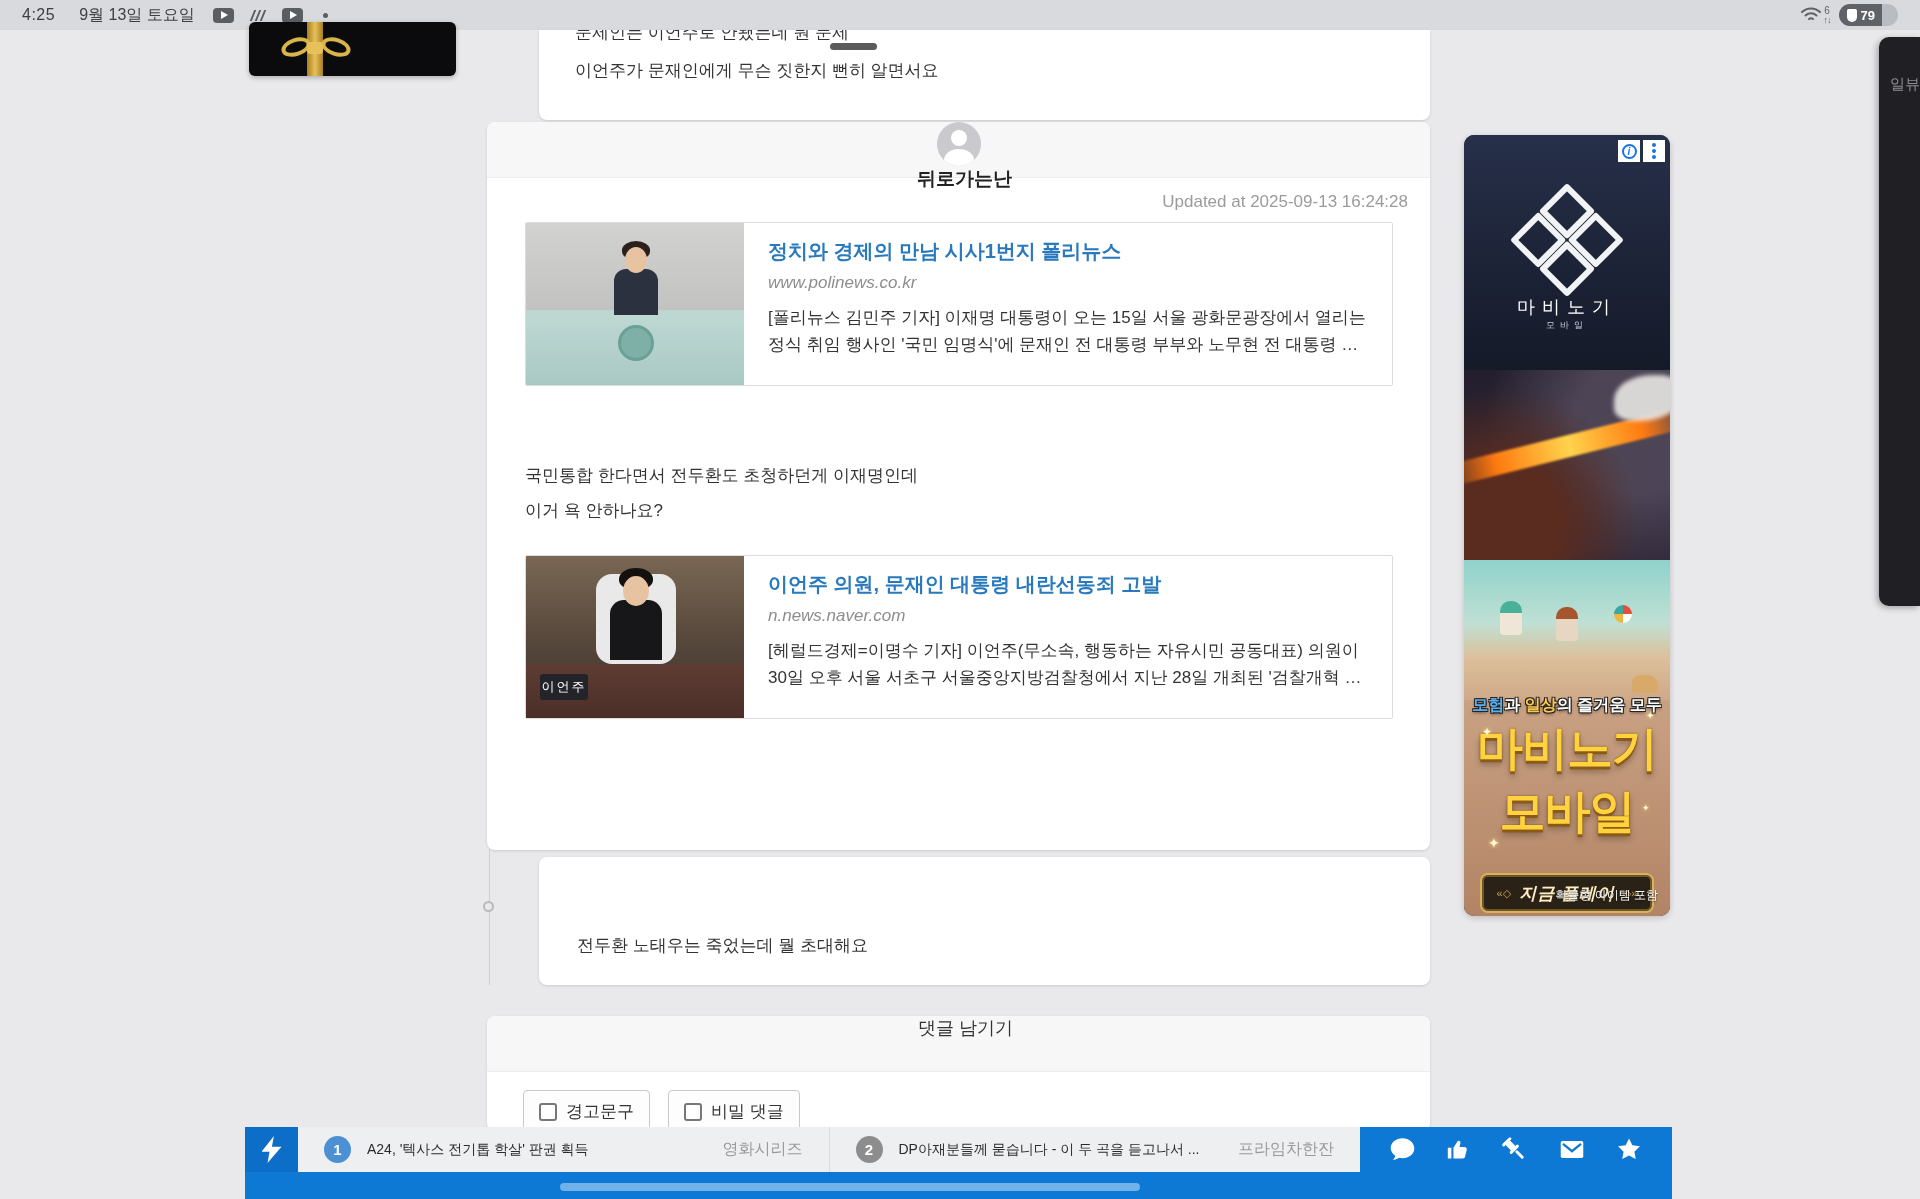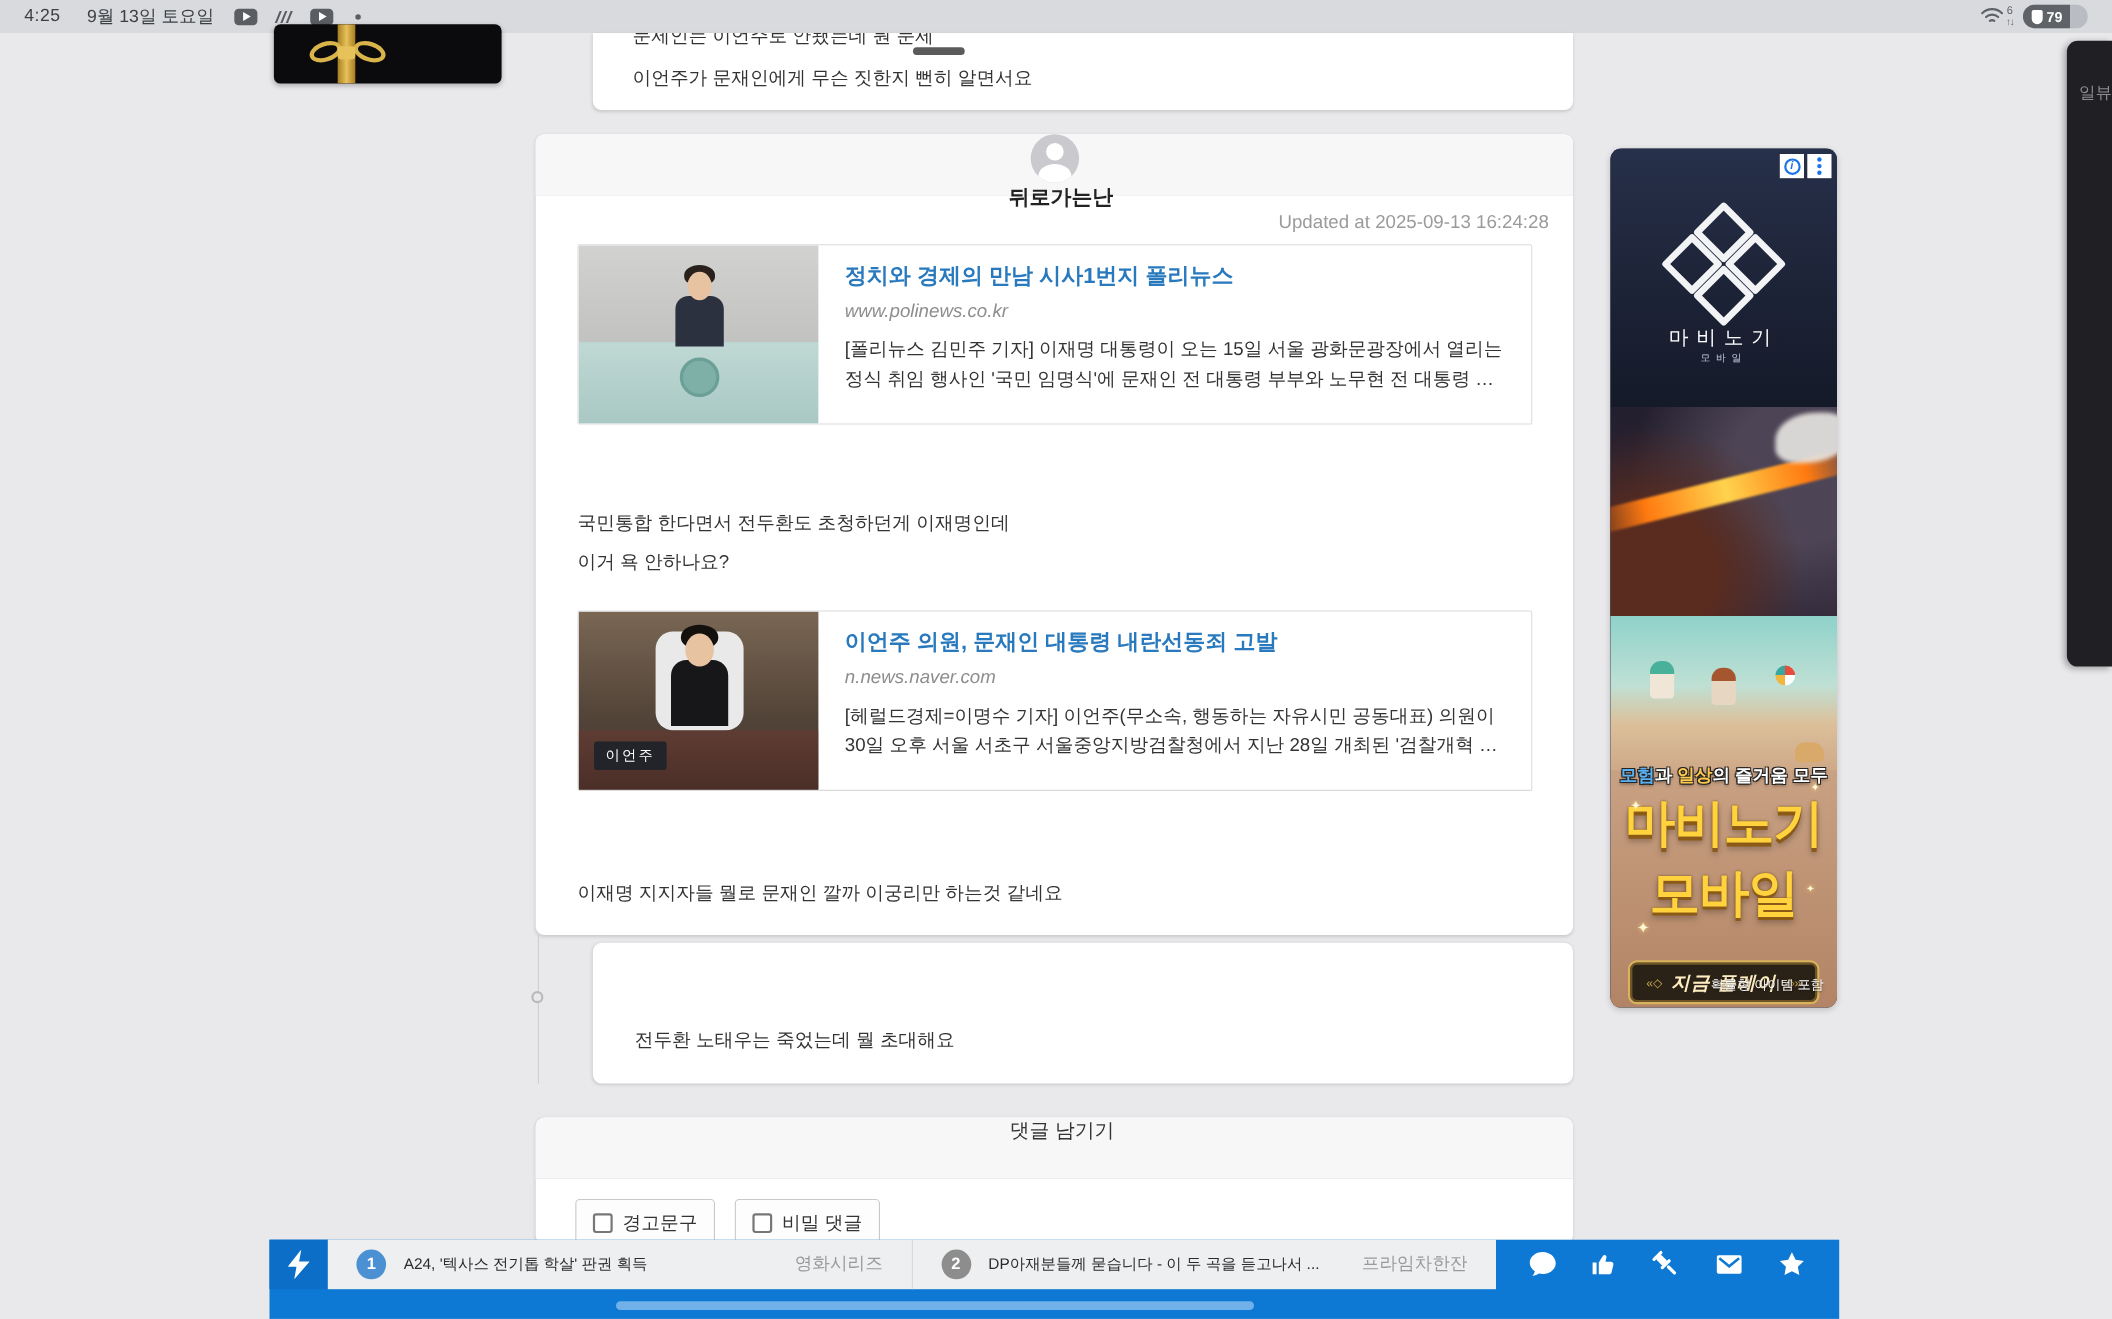--- a/index.html
+++ b/index.html
@@ -41,21 +41,21 @@
 
   .side-tab { left:1879px; top:37px; width:41px; height:569px; background:#202024;
     border-radius:10px 0 0 10px; box-shadow:-2px 2px 6px rgba(0,0,0,.3); color:#8d8d93; }
   .side-tab-label { position:absolute; left:11px; top:38px; font-size:15px; }
 
   
   .card { background:#fff; box-shadow:0 1px 3px rgba(0,0,0,.13); border-radius:8px; }
   .card-header { height:56px; background:#f7f7f8; border-bottom:1px solid #ececec;
     border-radius:8px 8px 0 0; display:flex; align-items:center; padding:0 22px; position:relative;flex-direction:column; }
 
-  .top-card { left:539px; top:30px; width:891px; height:70px; border-radius:0 0 8px 8px; overflow:hidden; }
+  .top-card { left:539px; top:30px; width:891px; height:90px; border-radius:0 0 8px 8px; overflow:hidden; }
   .top-line1 { position:absolute; left:36px; top:-9px; font-size:17px; color:#333; }
   .top-line2 { position:absolute; left:36px; top:29px; font-size:17px; color:#333; }
   .drag-handle { position:absolute; left:291px; top:13px; width:47px; height:7px; background:#5b5b5b; border-radius:4px; }
 
   .main-card { left:487px; top:122px; width:943px; height:728px; }
   .avatar-default { width:44px; height:44px; border-radius:50%; background:#c9c9ce; position:relative; overflow:hidden; flex:none; }
   .avatar-default .head { position:absolute; left:14px; top:8px; width:16px; height:16px; border-radius:50%; background:#fff; }
   .avatar-default .body { position:absolute; left:7px; top:27px; width:30px; height:22px; border-radius:50%; background:#fff; }
   .username { font-size:19px; font-weight:700; color:#222; margin-left:12px; }
   .header-time { margin-left:auto; font-size:17px; color:#9b9b9b; }
@@ -77,21 +77,21 @@
   .t1-hair { position:absolute; left:96px; top:18px; width:28px; height:18px; background:#2a211c; border-radius:50% 50% 40% 40%; }
   .t1-desk { position:absolute; left:0; top:90px; width:218px; height:74px; background:linear-gradient(180deg,#bfd8d4,#a8c8c3); }
   .t1-seal { position:absolute; left:92px; top:102px; width:36px; height:36px; border-radius:50%; background:#7fb0a8; border:3px solid #6ba096; }
   
   .thumb2 { background:linear-gradient(180deg,#7a6754 0%,#55463a 55%,#3c322b 100%); }
   .t2-chair { position:absolute; left:70px; top:18px; width:80px; height:90px; background:#e9e9e9; border-radius:16px; }
   .t2-person { position:absolute; left:84px; top:44px; width:52px; height:60px; background:#17171a; border-radius:14px 14px 0 0; }
   .t2-head { position:absolute; left:97px; top:20px; width:26px; height:30px; background:#e8c3a2; border-radius:50%; }
   .t2-hair { position:absolute; left:93px; top:12px; width:34px; height:22px; background:#14100e; border-radius:50% 50% 45% 45%; }
   .t2-desk { position:absolute; left:0; top:108px; width:218px; height:56px; background:linear-gradient(180deg,#5e3c33,#4a2e27); }
-  .t2-plate { position:absolute; left:14px; top:118px; width:66px; height:26px; background:#23232a; border-radius:3px;
+  .t2-plate { position:absolute; left:14px; top:118px; width:48px; height:26px; background:#23232a; border-radius:3px;
     color:#fff; font-size:13px; display:flex; align-items:center; justify-content:center; letter-spacing:2px; }
   .comment-p { position:absolute; left:38px; font-size:17px; color:#333; }
 
   
   .thread-line { left:489px; top:850px; width:1px; height:135px; background:#cfcfcf; }
   .thread-node { left:483px; top:901px; width:11px; height:11px; border:2px solid #b9b9b9; border-radius:50%; background:#e9e9ec; }
 
   .reply-card { left:539px; top:857px; width:891px; height:128px; }
   .reply-card .card-header { height:55px; }
   .avatar-img { width:44px; height:44px; border-radius:50%; flex:none; border:1px solid #ddd;
@@ -265,21 +265,20 @@
         <div class="t2-desk"></div>
       <div class="t2-plate">이언주</div>
     </div>
     <div class="lp-body">
       <div class="lp-title">이언주 의원, 문재인 대통령 내란선동죄 고발</div>
       <div class="lp-domain">n.news.naver.com</div>
       <div class="lp-desc">[헤럴드경제=이명수 기자] 이언주(무소속, 행동하는 자유시민 공동대표) 의원이 30일 오후 서울 서초구 서울중앙지방검찰청에서 지난 28일 개최된 '검찰개혁 촛불문화제'를 주도한 ...</div>
     </div>
   </div>
 
-  <p class="comment-p" style="top:678px;">이재명 지지자들 뭘로 문재인 깔까 이궁리만 하는것 같네요</p>
 </div>
 
 <div class="abs thread-line"></div>
 <div class="abs thread-node"></div>
 
 <div class="abs card reply-card">
   <p class="reply-text">전두환 노태우는 죽었는데 뭘 초대해요</p>
 </div>
 
 <div class="abs card form-card">

